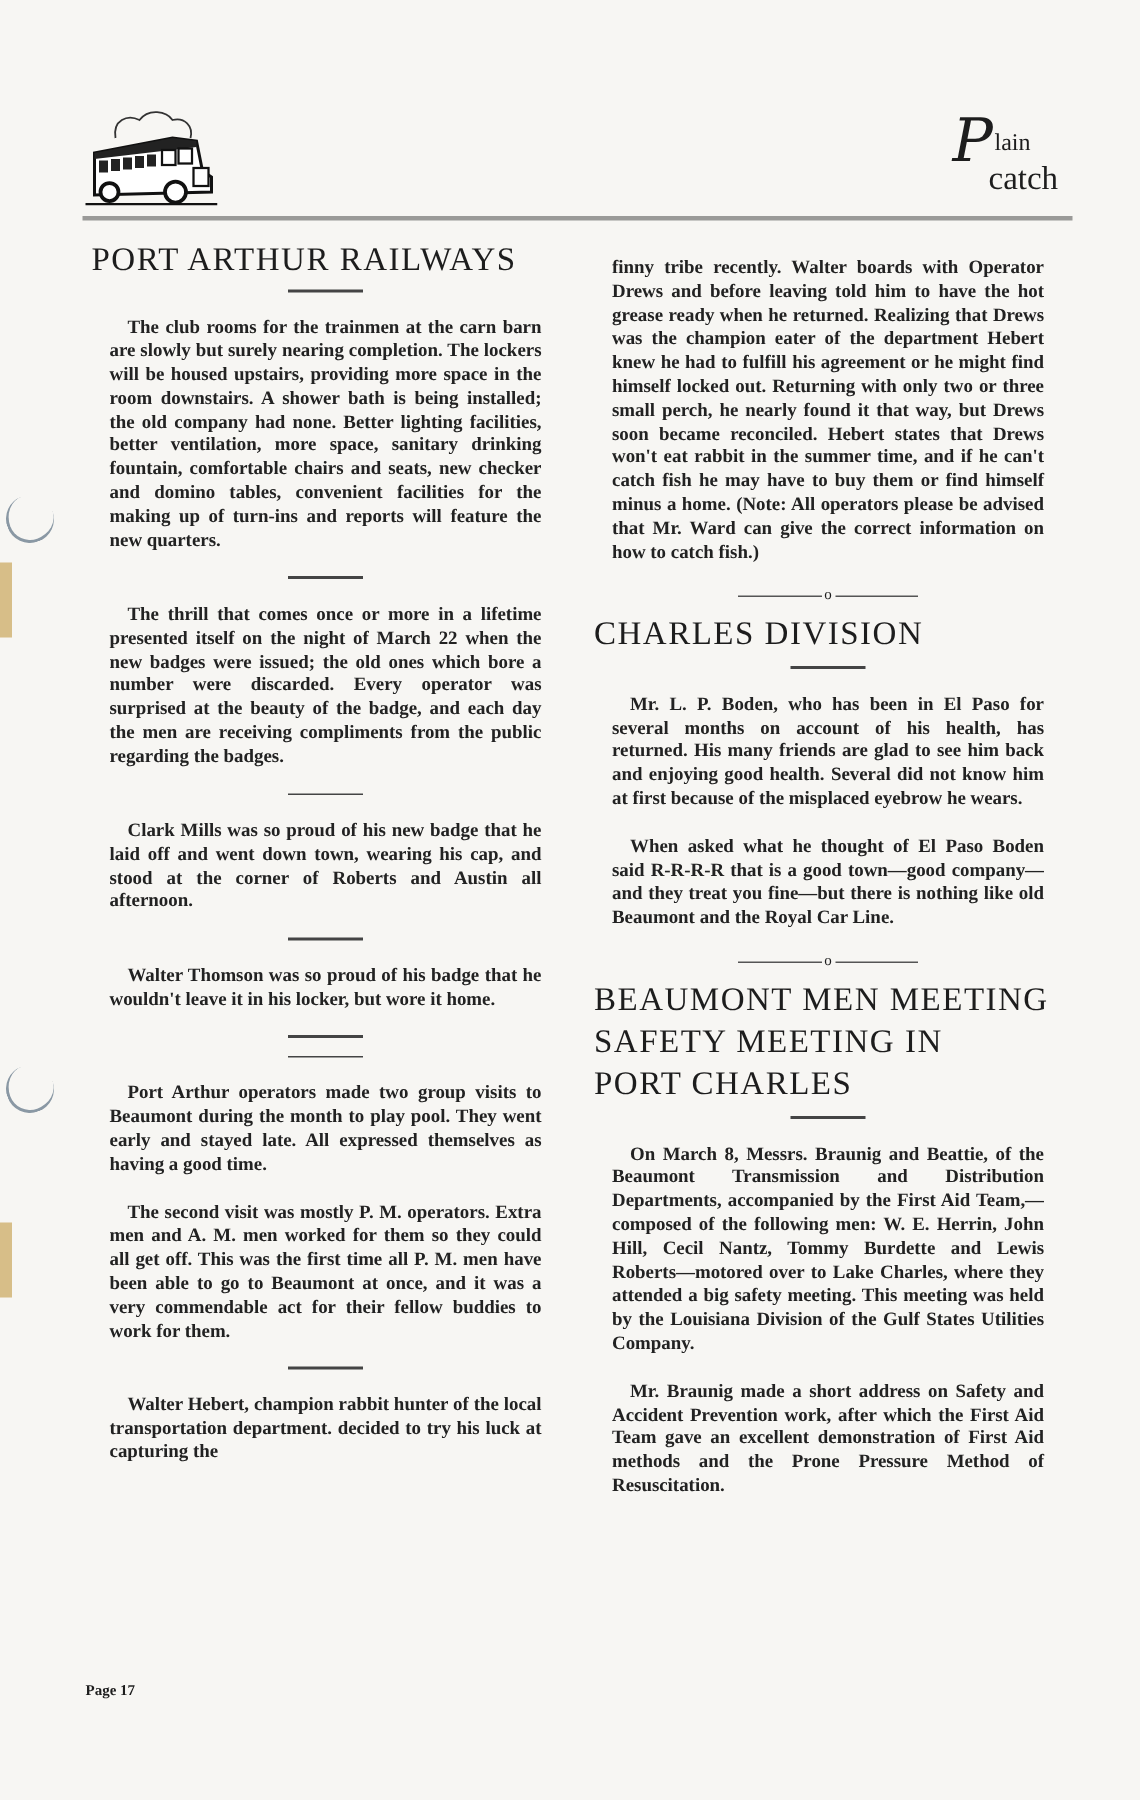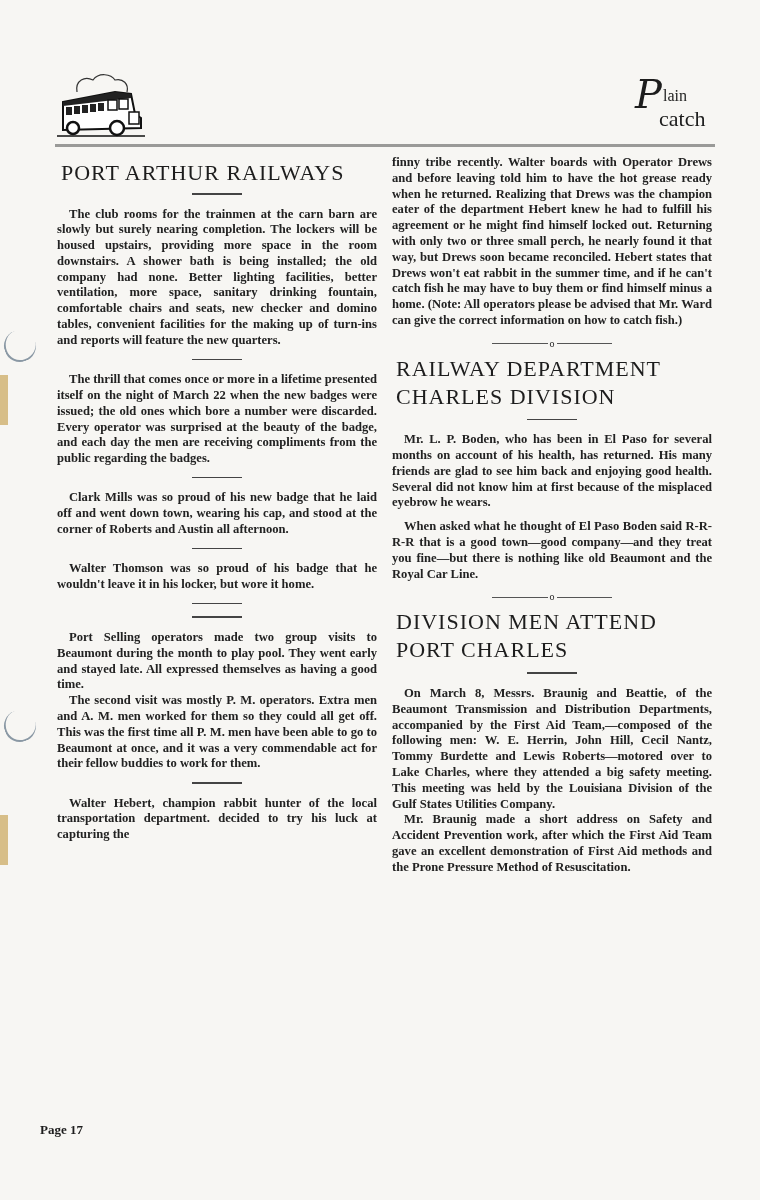--- a/index.html
+++ b/index.html
@@ -22,29 +22,29 @@
     .col { position: absolute; top: 155px; width: 320px; }
     .col-left { left: 57px; }
     .col-right { left: 392px; }
 
     h2 {
       margin: 4px; text-align: left; font-weight: normal;
       font-family: "Liberation Serif", serif;
       font-size: 22px; letter-spacing: 1px; line-height: 24px;
     }
     p {
-      margin: 0; font-family: "Liberation Serif", serif;
+      margin: 16px; font-family: "Liberation Serif", serif;
       font-size: 12.6px; line-height: 15.8px; font-weight: bold;
       text-align: justify; text-indent: 12px; color: #222;
     }
     .rule { width: 50px; height: 1.5px; background: #444; margin: 10px auto 12px auto; }
     .oline { display: flex; align-items: center; justify-content: center; margin: 10px auto 8px auto; width: 120px; }
     .oline span.l { flex: 1; height: 1px; background: #555; }
     .oline span.o { font-size: 10px; line-height: 10px; padding: 0 2px; font-family: "Liberation Serif", serif; }
-    .page-number { position: absolute; left: 40px; top: 1122px; font-family: "Liberation Serif", serif; font-weight: bold; font-size: 13px; }
+    .page-number { position: absolute; left: 57px; top: 1122px; font-family: "Liberation Serif", serif; font-weight: bold; font-size: 10px; }
     .hole { position: absolute; left: 4px; width: 30px; height: 30px; border-radius: 50%; border-left: 2px solid #8a98a4; border-bottom: 2px solid #8a98a4; background: transparent; transform: rotate(-20deg); }
     .stain { position: absolute; left: 0; width: 8px; background: #c9a65a; opacity: 0.7; }
   </style>
 </head>
 <body>
 
 <div class="page">
 
   <div class="hole" style="top:330px;"></div>
   <div class="hole" style="top:710px;"></div>
@@ -81,46 +81,46 @@
     <div class="rule" style="margin-top:8px;"></div>
     <p>The club rooms for the trainmen at the carn barn are slowly but surely nearing completion. The lockers will be housed upstairs, providing more space in the room downstairs. A shower bath is being installed; the old company had none. Better lighting facilities, better ventilation, more space, sanitary drinking fountain, comfortable chairs and seats, new checker and domino tables, convenient facilities for the making up of turn-ins and reports will feature the new quarters.</p>
     <div class="rule"></div>
     <p>The thrill that comes once or more in a lifetime presented itself on the night of March 22 when the new badges were issued; the old ones which bore a number were discarded. Every operator was surprised at the beauty of the badge, and each day the men are receiving compliments from the public regarding the badges.</p>
     <div class="rule"></div>
     <p>Clark Mills was so proud of his new badge that he laid off and went down town, wearing his cap, and stood at the corner of Roberts and Austin all afternoon.</p>
     <div class="rule"></div>
     <p>Walter Thomson was so proud of his badge that he wouldn't leave it in his locker, but wore it home.</p>
     <div class="rule"></div>
     <div class="rule"></div>
-    <p>Port Selling operators made two group visits to Beaumont during the month to play pool. They went early and stayed late. All expressed themselves as having a good time.</p>
+    <p>Port Arthur operators made two group visits to Beaumont during the month to play pool. They went early and stayed late. All expressed themselves as having a good time.</p>
     <p>The second visit was mostly P. M. operators. Extra men and A. M. men worked for them so they could all get off. This was the first time all P. M. men have been able to go to Beaumont at once, and it was a very commendable act for their fellow buddies to work for them.</p>
     <div class="rule"></div>
     <p>Walter Hebert, champion rabbit hunter of the local transportation department. decided to try his luck at capturing the</p>
   </div>
 
   <div class="col col-right">
     <p style="text-indent:0;">finny tribe recently. Walter boards with Operator Drews and before leaving told him to have the hot grease ready when he returned. Realizing that Drews was the champion eater of the department Hebert knew he had to fulfill his agreement or he might find himself locked out. Returning with only two or three small perch, he nearly found it that way, but Drews soon became reconciled. Hebert states that Drews won't eat rabbit in the summer time, and if he can't catch fish he may have to buy them or find himself minus a home. (Note: All operators please be advised that Mr. Ward can give the correct information on how to catch fish.)</p>
 
     <div class="oline">
       <span class="l"></span>
         <span class="o">o</span>
         <span class="l"></span>
     </div>
-    <h2>RAILWAY DEPARTMENT</h2>
     <h2>CHARLES DIVISION</h2>
     <div class="rule"></div>
     <p>Mr. L. P. Boden, who has been in El Paso for several months on account of his health, has returned. His many friends are glad to see him back and enjoying good health. Several did not know him at first because of the misplaced eyebrow he wears.</p>
     <p style="margin-top:8px;">When asked what he thought of El Paso Boden said R-R-R-R that is a good town—good company—and they treat you fine—but there is nothing like old Beaumont and the Royal Car Line.</p>
 
     <div class="oline">
       <span class="l"></span>
         <span class="o">o</span>
         <span class="l"></span>
     </div>
-    <h2>DIVISION MEN ATTEND</h2>
+    <h2>BEAUMONT MEN MEETING</h2>
+    <h2>SAFETY MEETING IN</h2>
     <h2>PORT CHARLES</h2>
     <div class="rule"></div>
     <p>On March 8, Messrs. Braunig and Beattie, of the Beaumont Transmission and Distribution Departments, accompanied by the First Aid Team,—composed of the following men: W. E. Herrin, John Hill, Cecil Nantz, Tommy Burdette and Lewis Roberts—motored over to Lake Charles, where they attended a big safety meeting. This meeting was held by the Louisiana Division of the Gulf States Utilities Company.</p>
     <p>Mr. Braunig made a short address on Safety and Accident Prevention work, after which the First Aid Team gave an excellent demonstration of First Aid methods and the Prone Pressure Method of Resuscitation.</p>
   </div>
 
   <div class="page-number">Page 17</div>
 </div>
 
 </body></html>

